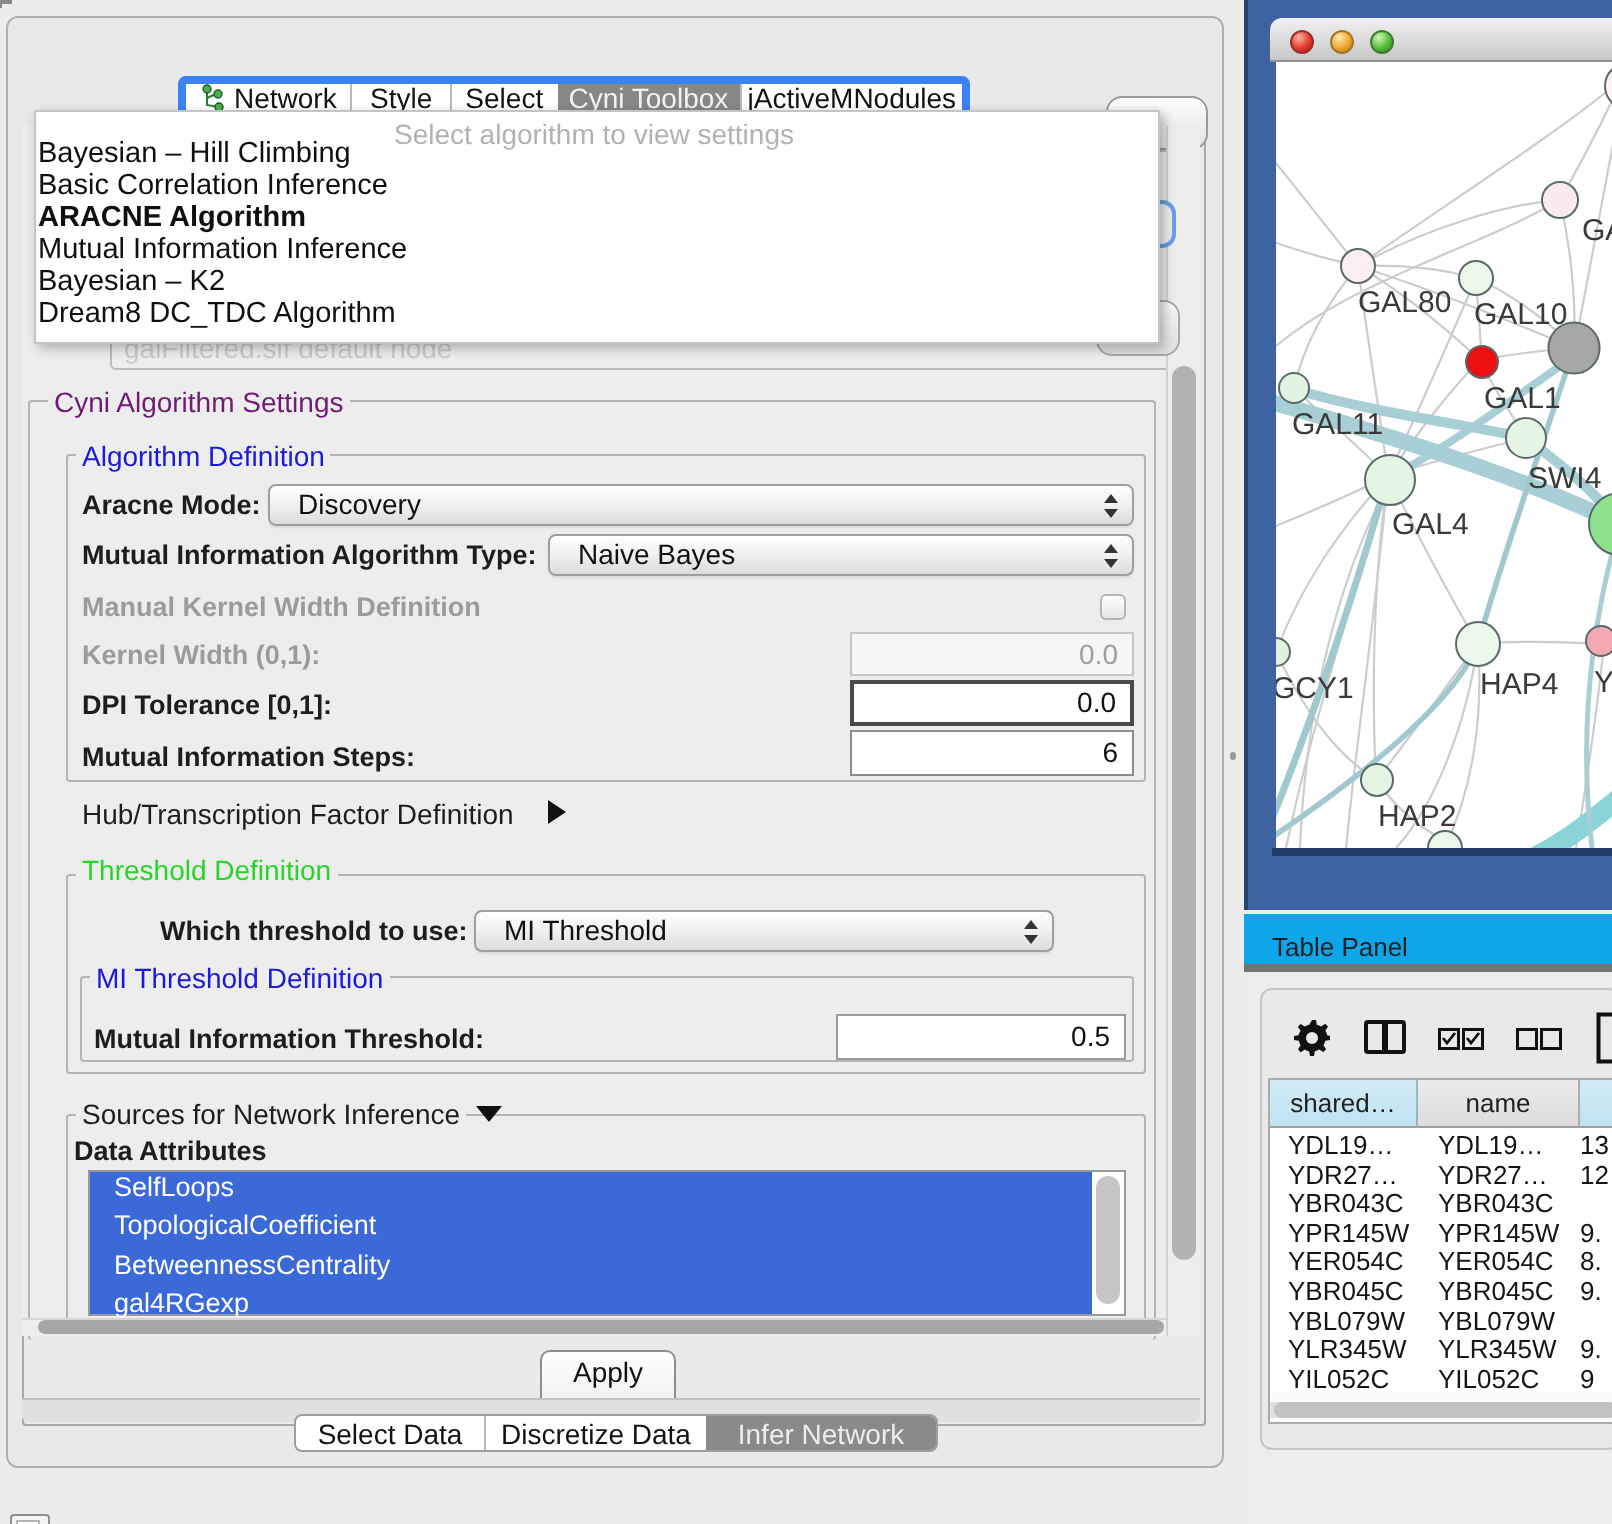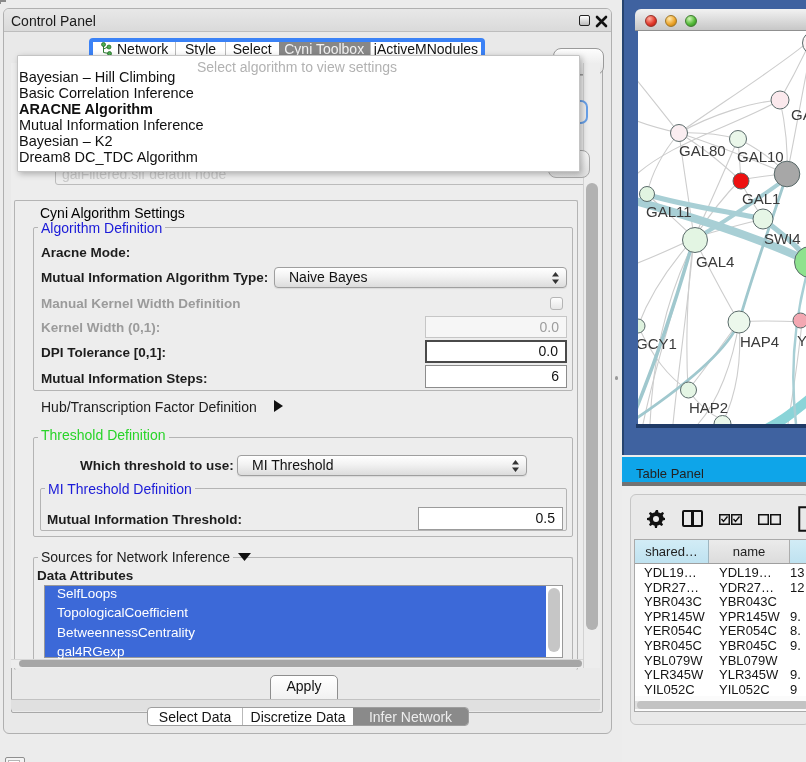--- a/index.html
+++ b/index.html
@@ -25,27 +25,20 @@
   .grplab { position:absolute; background:#ededed; padding:0 3px; font-size:14px; line-height:14px; }
 </style>
 </head>
 <body>
 
 <div class="abs" style="left:1px; top:0; width:5px; height:2px; background:#8a8a8a;"></div>
 <div class="abs" style="left:0px; top:0; width:1px; height:4px; background:#8a8a8a;"></div>
 
 <div class="abs" style="left:3px; top:8px; width:609px; height:726px; background:#e9e9e9; border:1px solid #b0b0b0; border-radius:6px;">
 
-  <div class="abs" style="left:0; top:0; right:0; height:23px; background:linear-gradient(#e8e8e8,#dadada); border-bottom:1px solid #bdbdbd; border-radius:5px 5px 0 0;">
-    <div class="abs" style="left:7px; top:4px; font-size:14px; color:#1a1a1a;">Control Panel</div>
-    <div class="abs" style="left:575px; top:6px; width:11px; height:11px; border:1.5px solid #222; border-radius:2px; background:linear-gradient(#fff,#bbb);"></div>
-    <svg class="abs" style="left:591px; top:6px;" width="13" height="13" viewBox="0 0 13 13">
-        <path d="M2 2 L11 11 M11 2 L2 11" stroke="#111" stroke-width="2.6" stroke-linecap="round"></path>
-      </svg>
-  </div>
 
   <div class="abs" style="left:85px; top:29px; width:396px; height:21px; background:#ffffff; border:4px solid #3b82f6; border-radius:4px; display:flex; font-size:14px; color:#131313; overflow:hidden;text-align:right;">
     <div style="width:93px; display:flex; align-items:center; justify-content:center; border-right:1px solid #b9b9b9;">
       <svg width="13" height="14" viewBox="0 0 13 14" style="margin-right:4px;">
         <path d="M3.5 3.5 L3.5 10.5 L9 11.5 M3.5 7 L8 5" stroke="#2e7d32" stroke-width="1" fill="none"></path>
         <circle cx="3.5" cy="2.5" r="2" fill="#4caf50" stroke="#1b5e20" stroke-width="0.7"></circle>
         <circle cx="9" cy="5" r="2" fill="#4caf50" stroke="#1b5e20" stroke-width="0.7"></circle>
         <circle cx="9.5" cy="11.5" r="2" fill="#4caf50" stroke="#1b5e20" stroke-width="0.7"></circle>
       </svg>
       Network</div>
@@ -66,26 +59,33 @@
   <div class="abs" style="left:553px; top:48px; width:51px; height:27px; border:1px solid #9a9a9a; border-radius:8px; background:linear-gradient(#fdfdfd,#e2e2e2);"></div>
   <div class="abs" style="left:55px; top:75px; width:545px; height:110px; border:1px solid #bbb; border-radius:3px;"></div>
   <div class="abs" style="left:62px; top:166px; font-size:14px; color:#c9c9c9;">galFiltered.sif default node</div>
 
   <div class="abs" style="left:583px; top:63px; width:17px; height:605px; background:#ededed; border-left:1px solid #d2d2d2;"></div>
   <div class="abs" style="left:586px; top:183px; width:12px; height:447px; background:#b2b2b2; border-radius:6px;"></div>
   <div class="abs" style="left:558px; top:100px; width:30px; height:24px; border:2.5px solid #68a0e8; border-radius:7px; background:#ededed;"></div>
   <div class="abs" style="left:548px; top:150px; width:42px; height:28px; border:1px solid #a8a8a8; border-radius:8px; background:linear-gradient(#f6f6f6,#dedede);"></div>
 
   <div class="grp" style="left:14px; top:200px; width:564px; height:470px; border-bottom:none;"></div>
-  <div class="grplab" style="left:37px; top:194px; color:#000000;margin-top:12px;">Cyni Algorithm Settings</div>
+  <div class="grplab" style="left:24px; top:194px; color:#701a75;">Cyni Algorithm Settings</div>
 
   <div class="grp" style="left:33px; top:227px; width:540px; height:164px;"></div>
   <div class="grplab" style="left:38px; top:221px; color:#1a1ad8;">Algorithm Definition</div>
 
   <div class="abs b13" style="left:41px; top:245px;">Aracne Mode:</div>
+  <div class="combo" style="left:134px; top:242px; width:433px;">Discovery
+    <span class="arr">
+        <svg width="9" height="14" viewBox="0 0 9 14">
+          <path d="M4.5 1 L8 5.5 L1 5.5 Z M4.5 13 L1 8.5 L8 8.5 Z" fill="#333"></path>
+        </svg>
+      </span>
+  </div>
 
   <div class="abs b13" style="left:41px; top:270px;">Mutual Information Algorithm Type:</div>
   <div class="combo" style="left:274px; top:267px; width:293px;">Naive Bayes
     <span class="arr">
         <svg width="9" height="14" viewBox="0 0 9 14">
           <path d="M4.5 1 L8 5.5 L1 5.5 Z M4.5 13 L1 8.5 L8 8.5 Z" fill="#333"></path>
         </svg>
       </span>
   </div>
 

